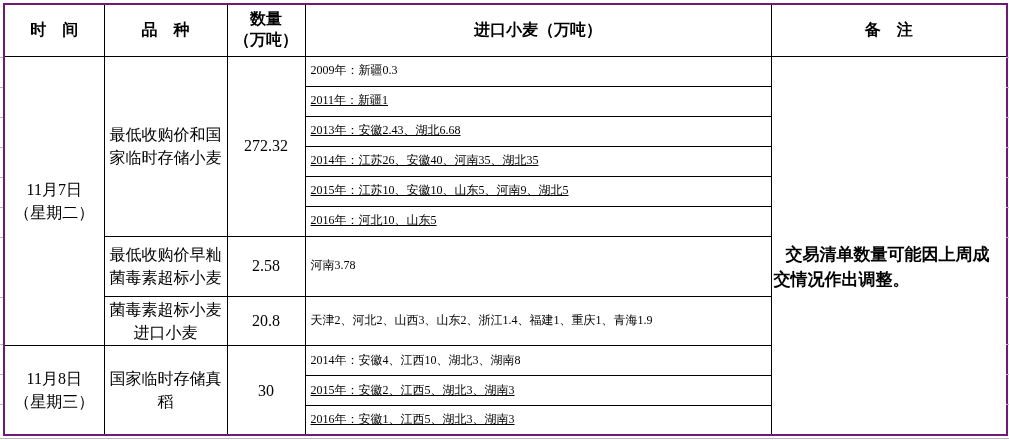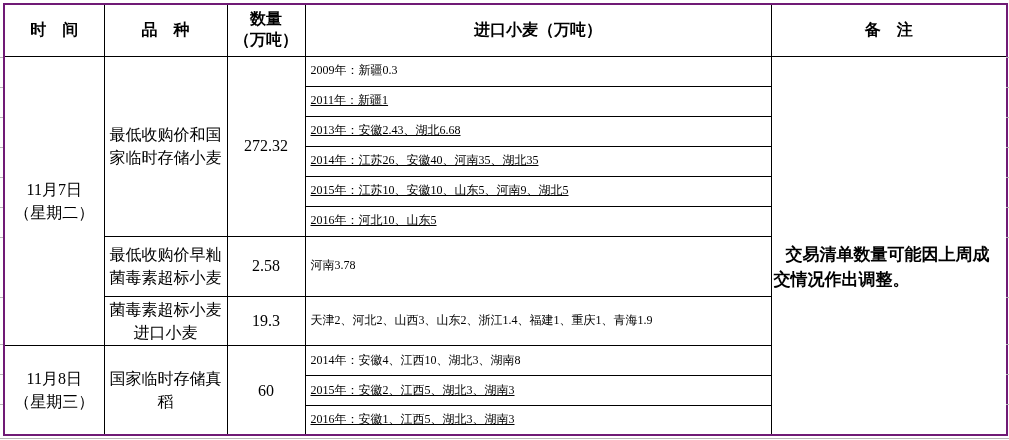--- a/index.html
+++ b/index.html
@@ -118,30 +118,30 @@
     <tr style="height:60px">
       <td class="variety">最低收购价早籼
 菌毒素超标小麦</td>
       <td class="qty">2.58</td>
       <td class="dist">河南3.78</td>
     </tr>
 
     <tr style="height:47px">
       <td class="variety">菌毒素超标小麦
 进口小麦</td>
-      <td class="qty">19.3</td>
+      <td class="qty">20.8</td>
       <td class="dist">天津2、河北2、山西3、山东2、浙江1.4、福建1、重庆1、青海1.9</td>
     </tr>
 
     <tr style="height:30px">
       <td class="date" rowspan="3">11月8日
 （星期三）</td>
       <td class="variety" rowspan="3">国家临时存储真
 稻</td>
-      <td class="qty" rowspan="3">60</td>
+      <td class="qty" rowspan="3">30</td>
       <td class="dist gb">2014年：安徽4、江西10、湖北3、湖南8</td>
     </tr>
     <tr style="height:30px">
       <td class="dist gt gb">2015年：安徽2、江西5、湖北3、湖南3</td>
     </tr>
     <tr style="height:30px">
       <td class="dist gt">2016年：安徽1、江西5、湖北3、湖南3</td>
     </tr>
   </tbody>
     </table>

